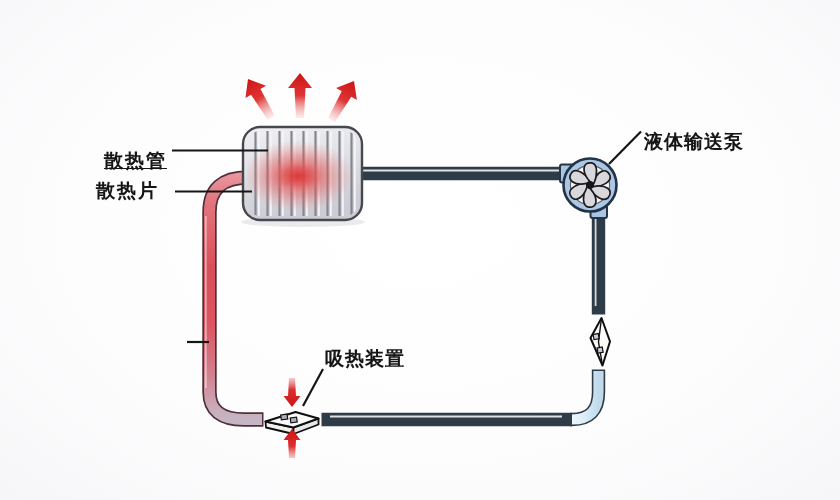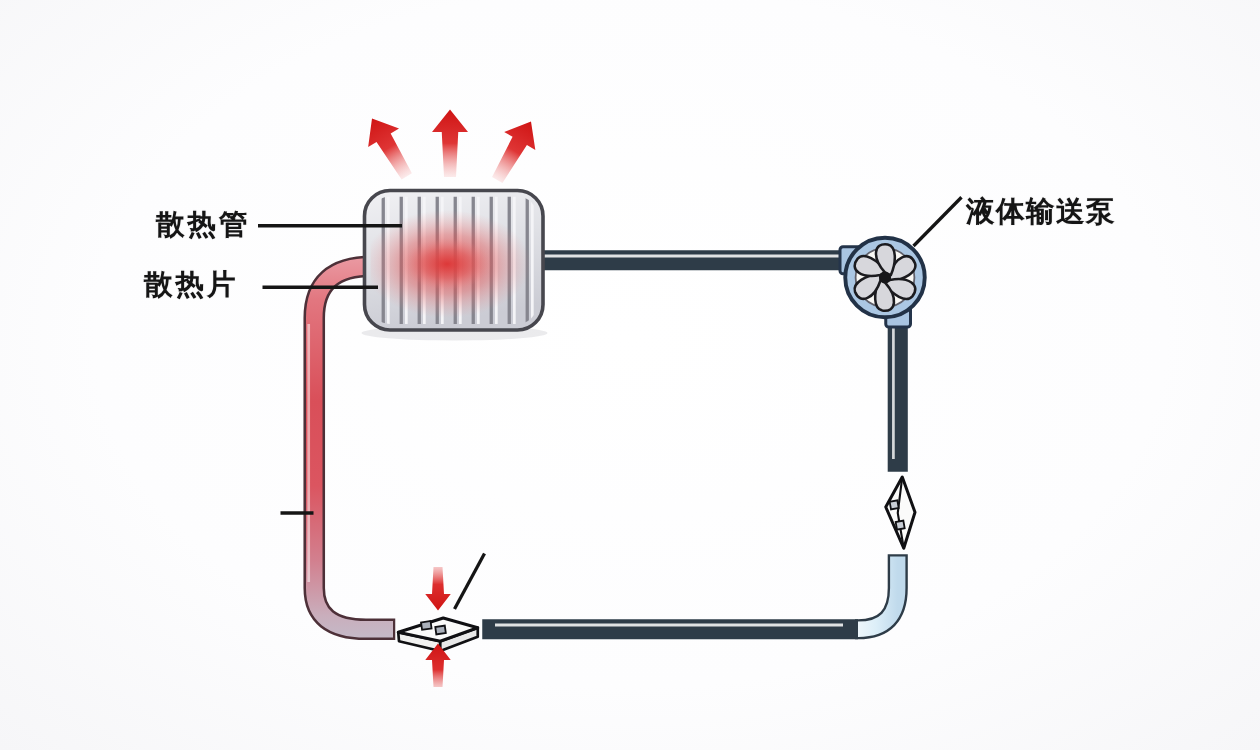--- a/index.html
+++ b/index.html
@@ -179,21 +179,22 @@
 
   <g stroke="#151515" stroke-width="2.2">
     <line x1="172" y1="150.5" x2="268" y2="150.5"></line>
     <line x1="175" y1="191.5" x2="252" y2="191.5"></line>
     <line x1="187" y1="342" x2="209" y2="342"></line>
     <line x1="323" y1="369" x2="303" y2="406"></line>
     <line x1="641" y1="131.5" x2="609" y2="164"></line>
   </g>
 </svg>
 
-<div class="diagram-label ls2" style="left:104px;top:140px;">散热管</div>
+<div class="diagram-label ls2" style="left:104px;top:150px;text-decoration:underline;">散热管</div>
 
 <div class="diagram-label ls2" style="left:96px;top:180px;">散热片</div>
 
 
+<div class="diagram-label" style="left:325px;top:348px;">吸热装置</div>
 
 <div class="diagram-label" style="left:644px;top:104px;margin-top:27px;">液体输送泵</div>
 
 </div>
 
 </body></html>

